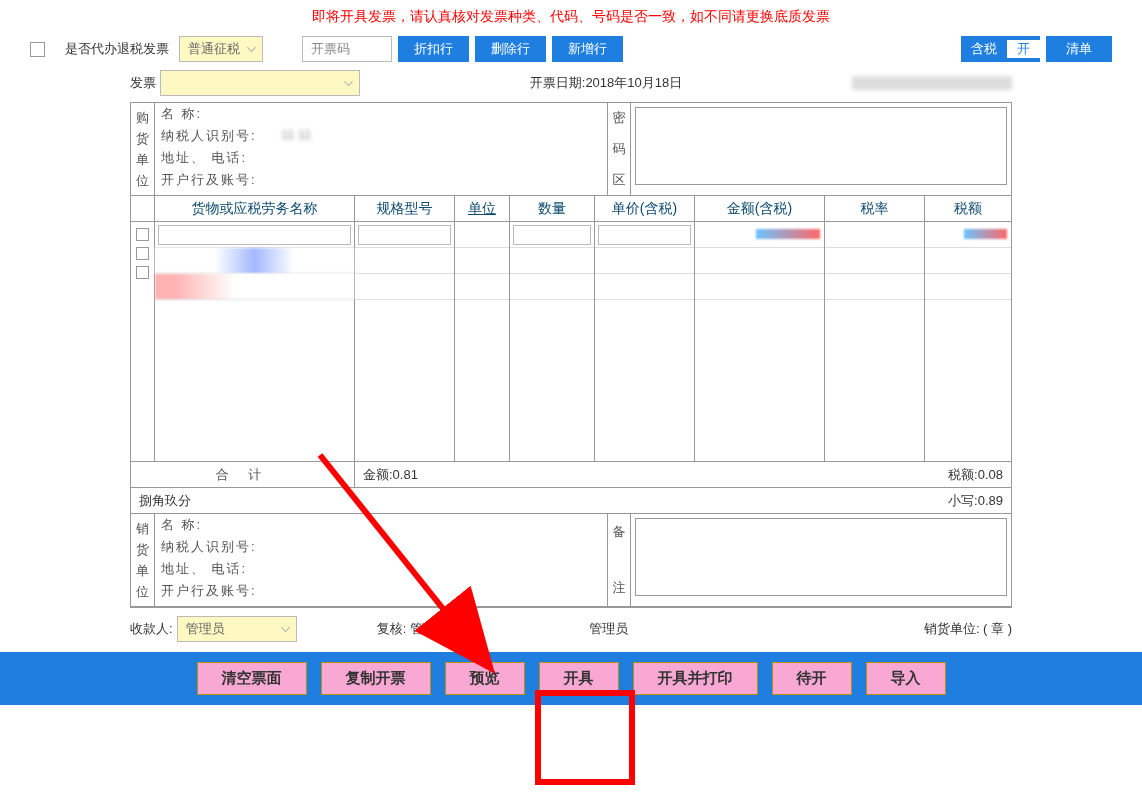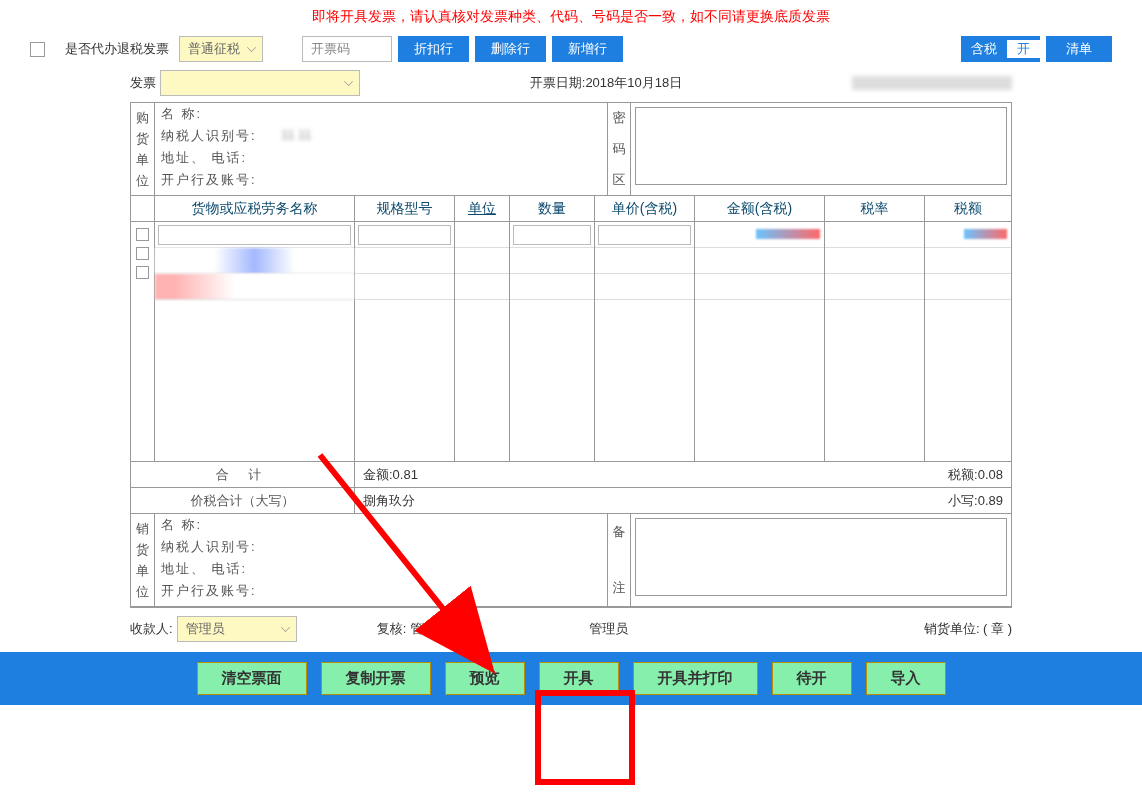--- a/index.html
+++ b/index.html
@@ -75,21 +75,21 @@
   .seller-row .right-box .inner { height:78px; }
 
   .signers { display:flex; align-items:center; margin:8px 100px 10px 100px; gap:10px; }
   .signers .pair { display:flex; align-items:center; }
   .signers .pair .lbl { margin-right:4px; }
   .signers .select-like { width:120px; }
   .signers .plain { margin-right:40px; }
   .signers .spacer2 { flex:1; }
 
   .footer-bar { background:#1e7fe0; padding:10px 0; display:flex; justify-content:center; gap:14px; }
-  .footer-btn { background:#86efac; border:1px solid #b98e00; padding:6px 24px; font-size:15px; font-weight:bold; cursor:pointer; color:#333;font-family:Liberation Serif, serif; }
+  .footer-btn { background:#f9a8d4; border:1px solid #b98e00; padding:6px 24px; font-size:15px; font-weight:bold; cursor:pointer; color:#333;font-family:Liberation Serif, serif; }
 
   .arrow-overlay { position:absolute; left:310px; top:445px; pointer-events:none; }
   .arrow-overlay svg { overflow:visible; }
 
   .highlight-box { position:absolute; left:535px; top:690px; width:100px; height:95px; border:6px solid #ff0000; pointer-events:none; }
 </style>
 </head>
 <body>
 
 <div class="page">
@@ -237,21 +237,20 @@
         </div>
       </div>
     </div>
 
     <div class="total-row">
       <div class="lbl">合    计</div>
       <div class="mid">金额:0.81</div>
       <div class="rgt">税额:0.08</div>
     </div>
     <div class="total-row">
-      <div class="lbl" style="letter-spacing:0">价税合计（大写）</div>
       <div class="mid">捌角玖分</div>
       <div class="rgt">小写:0.89</div>
     </div>
 
     <div class="buyer-row seller-row">
       <div class="side-label">
         <span>销</span>
           <span>货</span>
           <span>单</span>
           <span>位</span>

